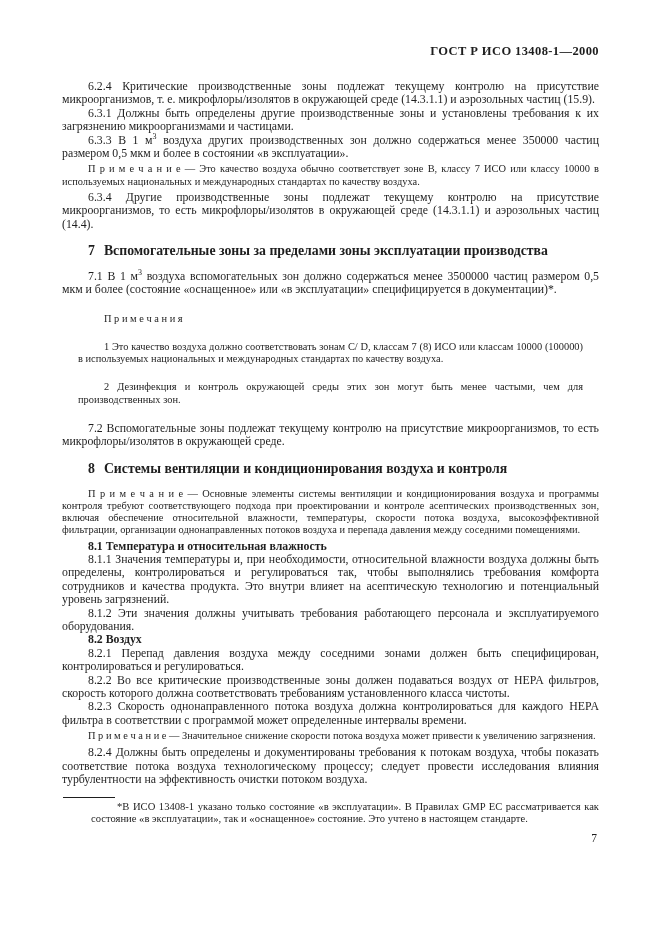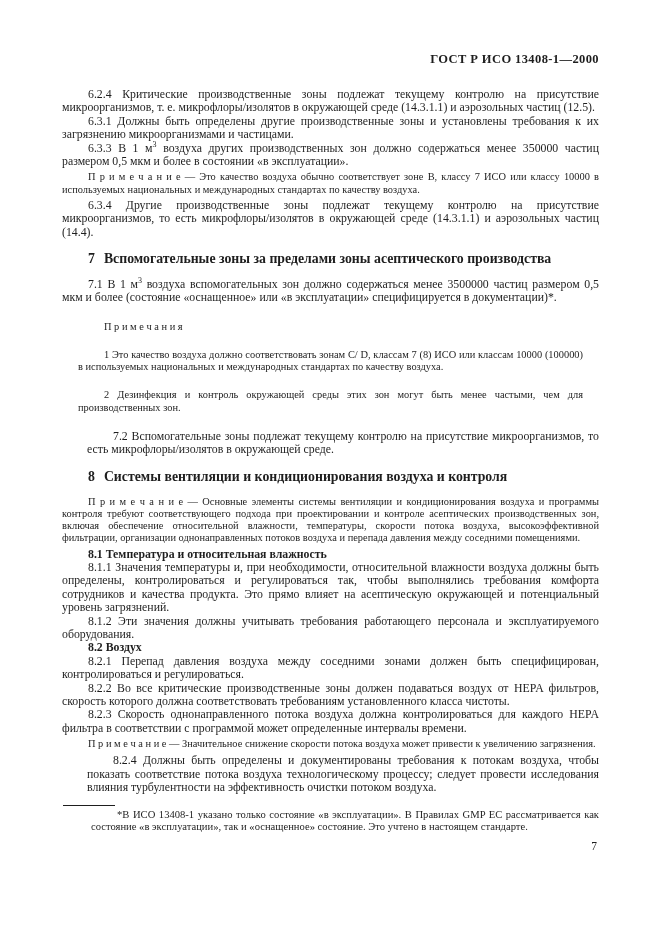--- a/index.html
+++ b/index.html
@@ -11,21 +11,21 @@
     font-family:"Liberation Serif","DejaVu Serif",serif;
     box-sizing:border-box;
     padding:44px 62px 0 62px;
     overflow:hidden;
   }
   .doc-header{
     font-size:12.5px;
     font-weight:bold;
     text-align:right;
     letter-spacing:.4px;
-    margin:8px 0 21px 0;
+    margin:0 0 21px 0;
   }
   p{margin:0;}
   .body-p{
     font-size:11.8px;
     line-height:13.4px;
     text-align:justify;
     text-indent:26px;
   }
   .bold-sub{
     font-weight:bold;
@@ -40,21 +40,21 @@
   .sec-heading .sec-num{margin-right:9px;}
   .note{
     font-size:10.4px;
     line-height:12.2px;
     text-align:justify;
     text-indent:26px;
     margin:3px 0 3px 0;
   }
   .note-group{margin:4px 0 3px 0;}
   .note-group .note{margin:16px;}
-  .gap-before{margin-top:4px;margin-left:25px;}
+  .gap-before{margin-top:4px;}
   sup{font-size:8px;line-height:0;vertical-align:super;}
   .footnote-block{margin-top:10px;}
   .footnote-rule{
     width:52px;height:1px;background:#1e1e1e;
     margin:0 0 3px 1px;
   }
   .footnote{
     font-size:10.6px;
     line-height:12.6px;
     text-align:justify;
@@ -68,51 +68,51 @@
     padding-right:2px;
   }
 </style>
 </head>
 <body>
 
 <div class="page">
 
   <div class="doc-header">ГОСТ Р ИСО 13408-1—2000</div>
 
-  <p class="body-p">6.2.4 Критические производственные зоны подлежат текущему контролю на присутствие микроорганизмов, т. е. микрофлоры/изолятов в окружающей среде (14.3.1.1) и аэрозольных частиц (12.5).</p>
+  <p class="body-p">6.2.4 Критические производственные зоны подлежат текущему контролю на присутствие микроорганизмов, т. е. микрофлоры/изолятов в окружающей среде (14.3.1.1) и аэрозольных частиц (15.9).</p>
 
 
   <p class="body-p">6.3.1 Должны быть определены другие производственные зоны и установлены требования к их загрязнению микроорганизмами и частицами.</p>
 
 
   <p class="body-p"><span>6.3.3 В 1 м</span><sup>3</sup><span> воздуха других производственных зон должно содержаться менее 350000 частиц размером 0,5 мкм и более в состоянии «в эксплуатации».</span></p>
 
   <p class="note">П р и м е ч а н и е — Это качество воздуха обычно соответствует зоне В, классу 7 ИСО или классу 10000 в используемых национальных и международных стандартах по качеству воздуха.</p>
 
   <p class="body-p">6.3.4 Другие производственные зоны подлежат текущему контролю на присутствие микроорганизмов, то есть микрофлоры/изолятов в окружающей среде (14.3.1.1) и аэрозольных частиц (14.4).</p>
 
-  <h2 class="sec-heading"><span class="sec-num">7</span><span>Вспомогательные зоны за пределами зоны асептического производства</span></h2>
+  <h2 class="sec-heading"><span class="sec-num">7</span><span>Вспомогательные зоны за пределами зоны эксплуатации производства</span></h2>
 
   <p class="body-p"><span>7.1 В 1 м</span><sup>3</sup><span> воздуха вспомогательных зон должно содержаться менее 3500000 частиц размером 0,5 мкм и более (состояние «оснащенное» или «в эксплуатации» специфицируется в документации)*.</span></p>
 
   <div class="note-group">
     <p class="note">П р и м е ч а н и я</p>
     <p class="note">1 Это качество воздуха должно соответствовать зонам C/ D, классам 7 (8) ИСО или классам 10000 (100000) в используемых национальных и международных стандартах по качеству воздуха.</p>
     <p class="note">2 Дезинфекция и контроль окружающей среды этих зон могут быть менее частыми, чем для производственных зон.</p>
   </div>
 
   <p class="body-p gap-before">7.2 Вспомогательные зоны подлежат текущему контролю на присутствие микроорганизмов, то есть микрофлоры/изолятов в окружающей среде.</p>
 
   <h2 class="sec-heading"><span class="sec-num">8</span><span>Системы вентиляции и кондиционирования воздуха и контроля</span></h2>
 
   <p class="note">П р и м е ч а н и е — Основные элементы системы вентиляции и кондиционирования воздуха и программы контроля требуют соответствующего подхода при проектировании и контроле асептических производственных зон, включая обеспечение относительной влажности, температуры, скорости потока воздуха, высокоэффективной фильтрации, организации однонаправленных потоков воздуха и перепада давления между соседними помещениями.</p>
 
   <p class="body-p bold-sub">8.1 Температура и относительная влажность</p>
 
-  <p class="body-p">8.1.1 Значения температуры и, при необходимости, относительной влажности воздуха должны быть определены, контролироваться и регулироваться так, чтобы выполнялись требования комфорта сотрудников и качества продукта. Это прямо влияет на асептическую окружающей и потенциальный уровень загрязнений.</p>
+  <p class="body-p">8.1.1 Значения температуры и, при необходимости, относительной влажности воздуха должны быть определены, контролироваться и регулироваться так, чтобы выполнялись требования комфорта сотрудников и качества продукта. Это внутри влияет на асептическую технологию и потенциальный уровень загрязнений.</p>
 
   <p class="body-p">8.1.2 Эти значения должны учитывать требования работающего персонала и эксплуатируемого оборудования.</p>
 
   <p class="body-p bold-sub">8.2 Воздух</p>
 
   <p class="body-p">8.2.1 Перепад давления воздуха между соседними зонами должен быть специфицирован, контролироваться и регулироваться.</p>
 
   <p class="body-p">8.2.2 Во все критические производственные зоны должен подаваться воздух от HEPA фильтров, скорость которого должна соответствовать требованиям установленного класса чистоты.</p>
 
   <p class="body-p">8.2.3 Скорость однонаправленного потока воздуха должна контролироваться для каждого HEPA фильтра в соответствии с программой может определенные интервалы времени.</p>

